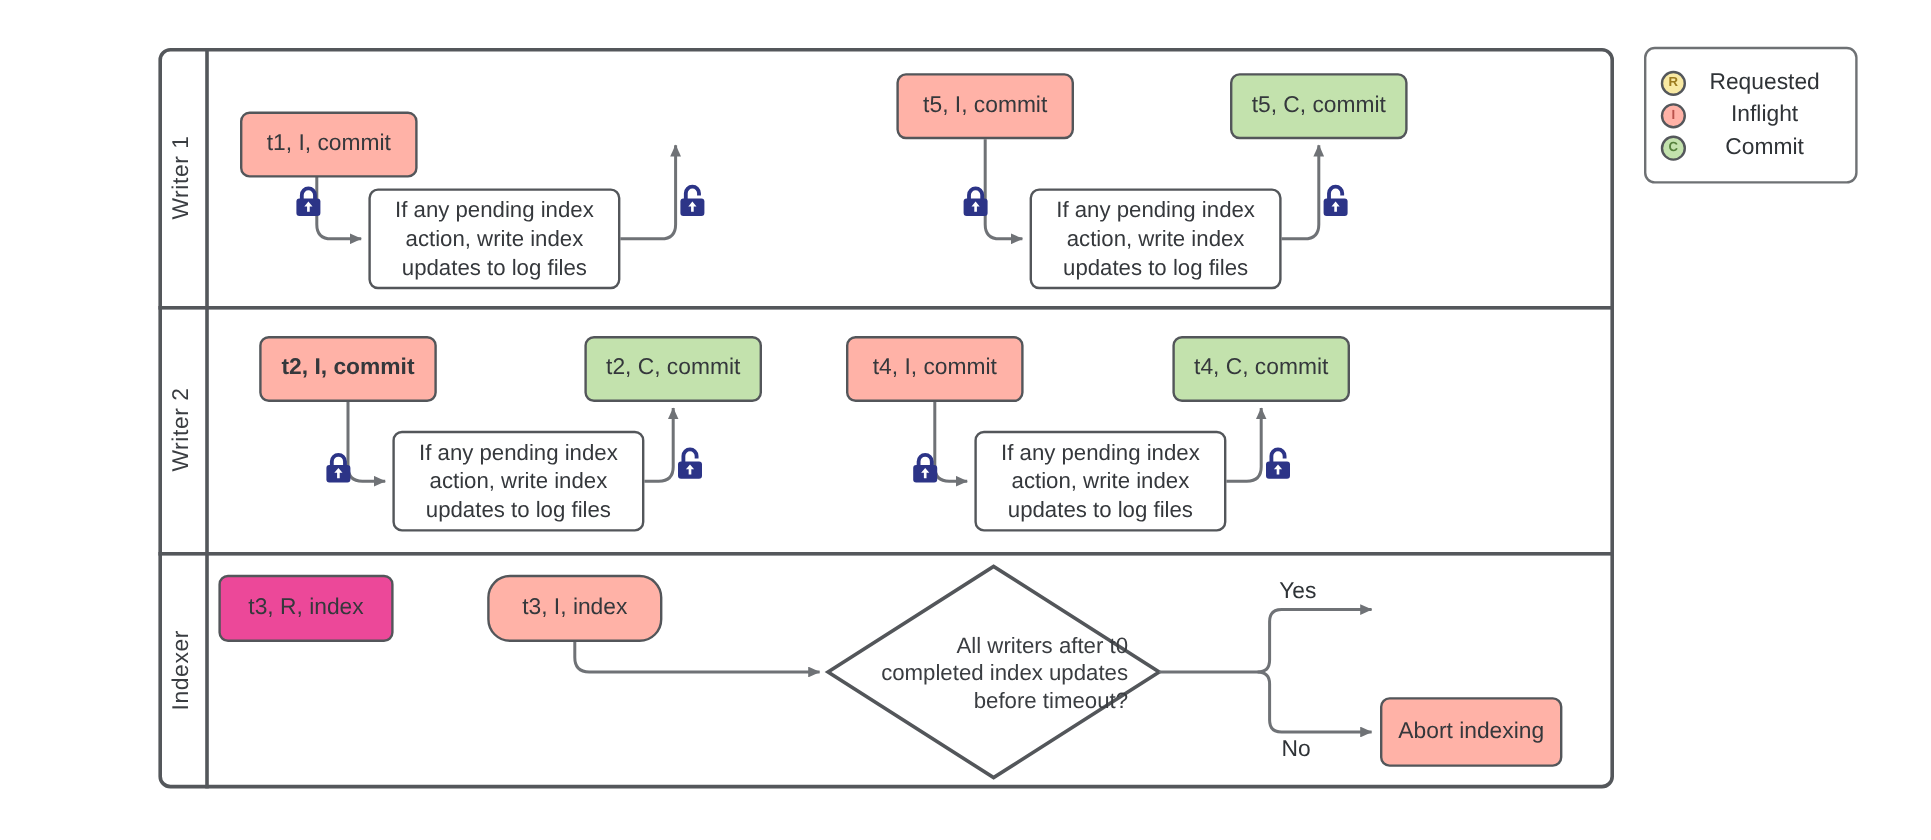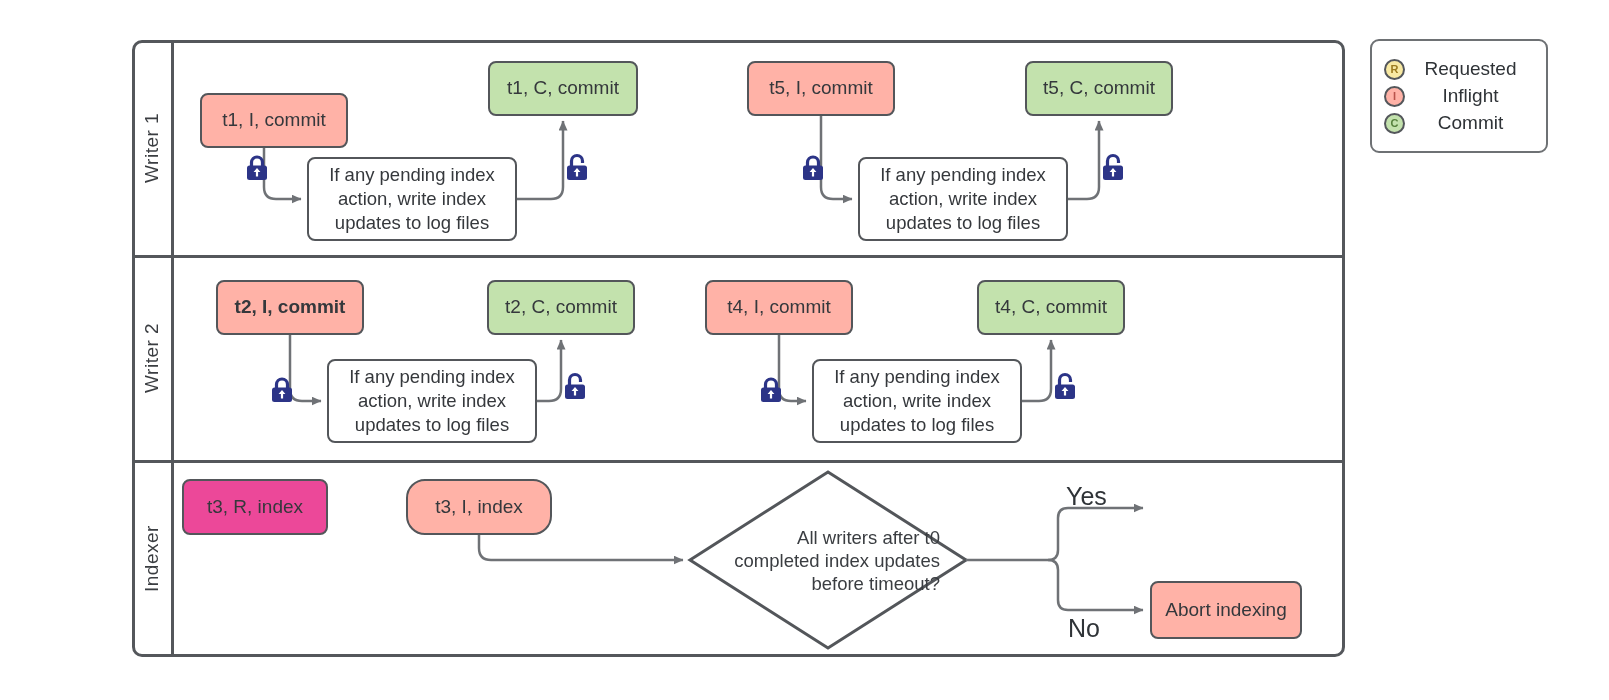--- a/index.html
+++ b/index.html
@@ -26,21 +26,21 @@
     font-size:19px;line-height:1.3;z-index:2;
   }
   .pink{background:#ffb2a7;}
   .green{background:#c3e2ad;}
   .yellow{background:#ec4899;}
   .proc{background:#ffffff;font-size:18.5px;padding:0 6px;}
   .diamond-text{
     position:absolute;left:716px;top:526px;width:224px;text-align:right;
     font-size:18.5px;line-height:1.25;z-index:2;color:#3a3d41;
   }
-  .branch-label{position:absolute;font-size:25px;color:#2f3337;z-index:2;}
+  .branch-label{position:absolute;font-size:19px;color:#2f3337;z-index:2;}
   
   #wires{position:absolute;left:0;top:0;z-index:1;}
   .lock{position:absolute;z-index:3;}
   
   .legend{
     position:absolute;left:1370px;top:39px;width:178px;height:114px;box-sizing:border-box;
     border:2.5px solid #6e7174;border-radius:9px;background:#fff;z-index:2;
     display:flex;flex-direction:column;justify-content:center;gap:5px;padding:4px 10px 4px 12px;
   }
   .legend-row{display:flex;align-items:center;}
@@ -88,21 +88,20 @@
       <path d="M1022,401 L1039,401 Q1051,401 1051,389 L1051,340" marker-end="url(#ah)"></path>
 
       <path d="M479,535 V548 Q479,560 491,560 L683,560" marker-end="url(#ah)"></path>
       <path d="M966,560 L1048,560 Q1058,560 1058,550 L1058,518 Q1058,508 1068,508 L1143,508" marker-end="url(#ah)"></path>
       <path d="M1048,560 Q1058,560 1058,570 L1058,600 Q1058,610 1068,610 L1143,610" marker-end="url(#ah)"></path>
     </g>
   </svg>
 
   <div class="node pink" style="left:200px;top:61px;width:148px;height:55px;margin-top:32px;">t1, I, commit</div>
   <div class="node proc" style="left:307px;top:157px;width:210px;height:84px;">If any pending index action, write index updates to log files</div>
-  <div class="node green" style="left:488px;top:61px;width:150px;height:55px;">t1, C, commit</div>
   <div class="node pink" style="left:747px;top:61px;width:148px;height:55px;">t5, I, commit</div>
   <div class="node proc" style="left:858px;top:157px;width:210px;height:84px;">If any pending index action, write index updates to log files</div>
   <div class="node green" style="left:1025px;top:61px;width:148px;height:55px;">t5, C, commit</div>
 
   <div class="node pink" style="left:216px;top:280px;width:148px;height:55px;font-weight:bold;">t2, I, commit</div>
   <div class="node proc" style="left:327px;top:359px;width:210px;height:84px;">If any pending index action, write index updates to log files</div>
   <div class="node green" style="left:487px;top:280px;width:148px;height:55px;">t2, C, commit</div>
   <div class="node pink" style="left:705px;top:280px;width:148px;height:55px;text-align:center;">t4, I, commit</div>
   <div class="node proc" style="left:812px;top:359px;width:210px;height:84px;">If any pending index action, write index updates to log files</div>
   <div class="node green" style="left:977px;top:280px;width:148px;height:55px;">t4, C, commit</div>

